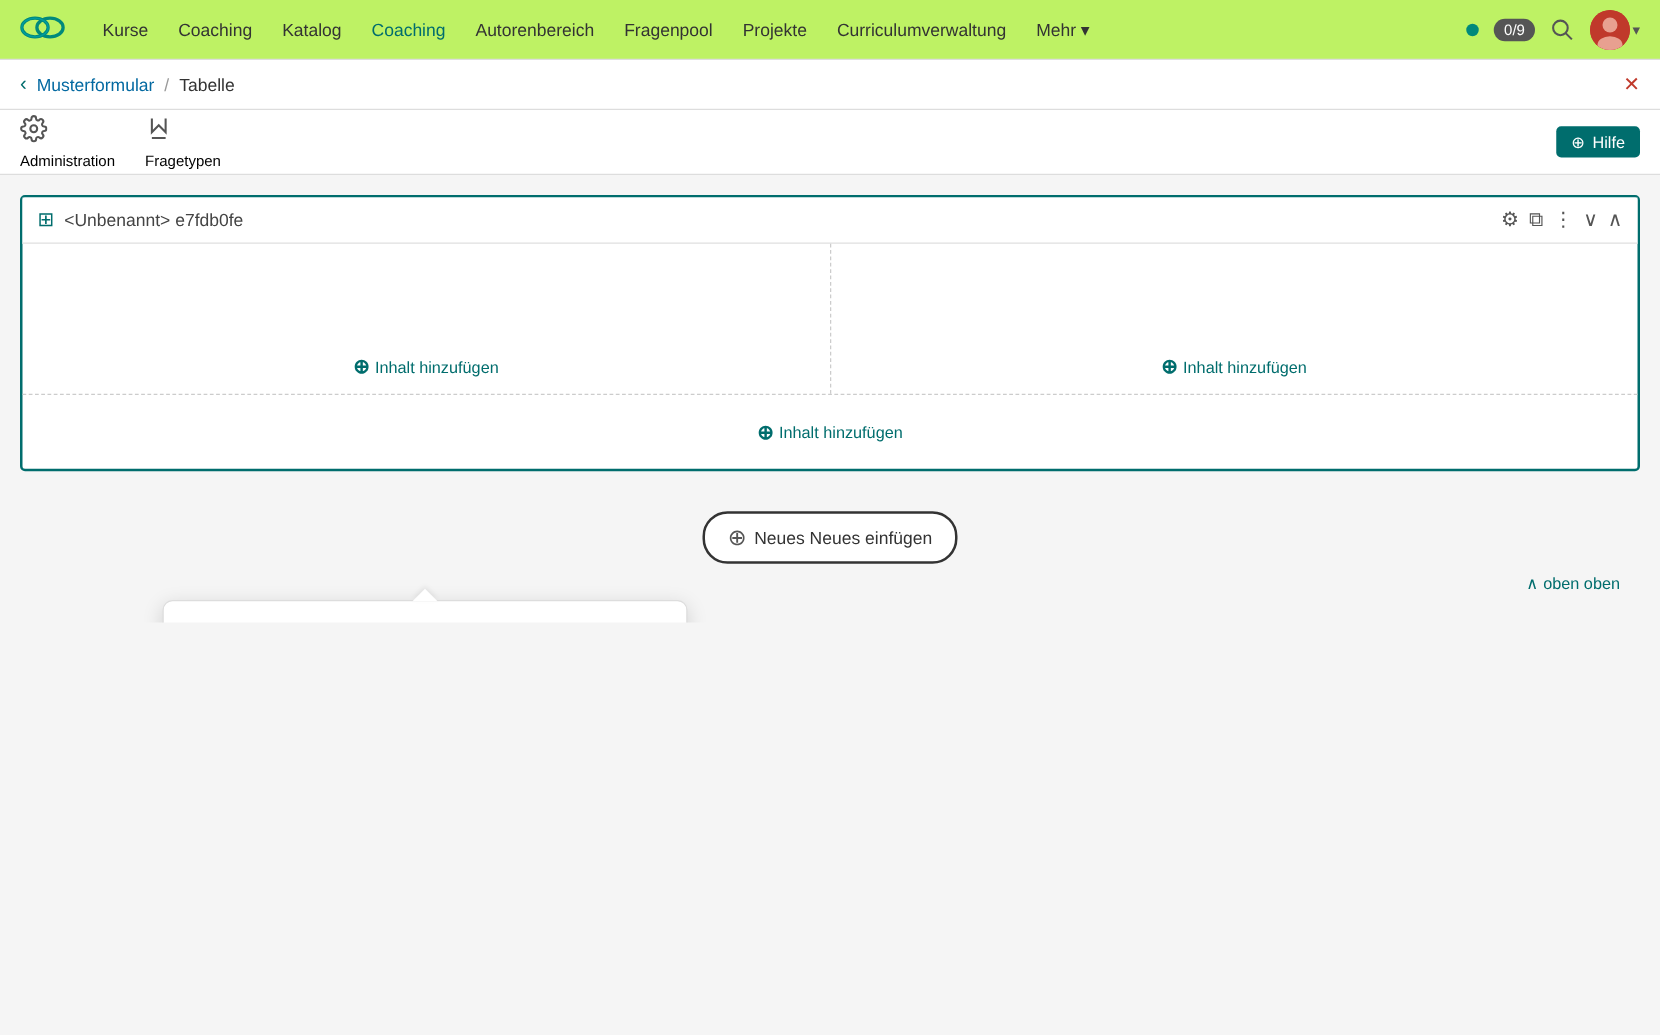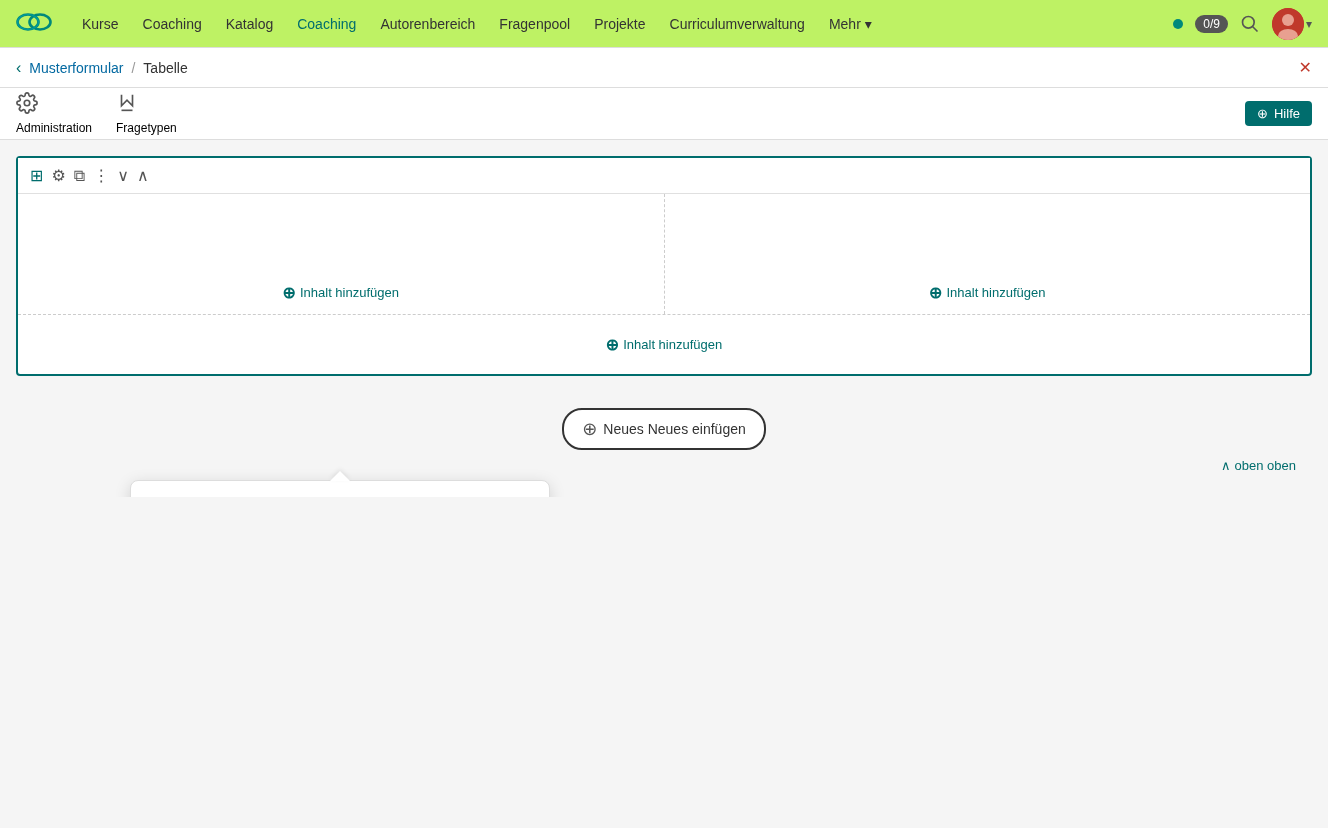--- a/index.html
+++ b/index.html
@@ -382,20 +382,21 @@
     <span>Hilfe</span>
   </button>
 </div>
 
 <div class="main-area">
 
   <div class="form-block">
 
     <div class="form-block-header">
       <span style="color:#006d6d;font-size:16px;">⊞</span>
+      <span class="form-block-title">&lt;Unbenannt&gt; e7fdb0fe</span>
       <div class="form-block-actions">
         <span title="Settings">⚙</span>
         <span title="Copy">⧉</span>
         <span title="More">⋮</span>
         <span title="Collapse">∨</span>
         <span title="Expand">∧</span>
       </div>
     </div>
 
     <div class="form-columns">

